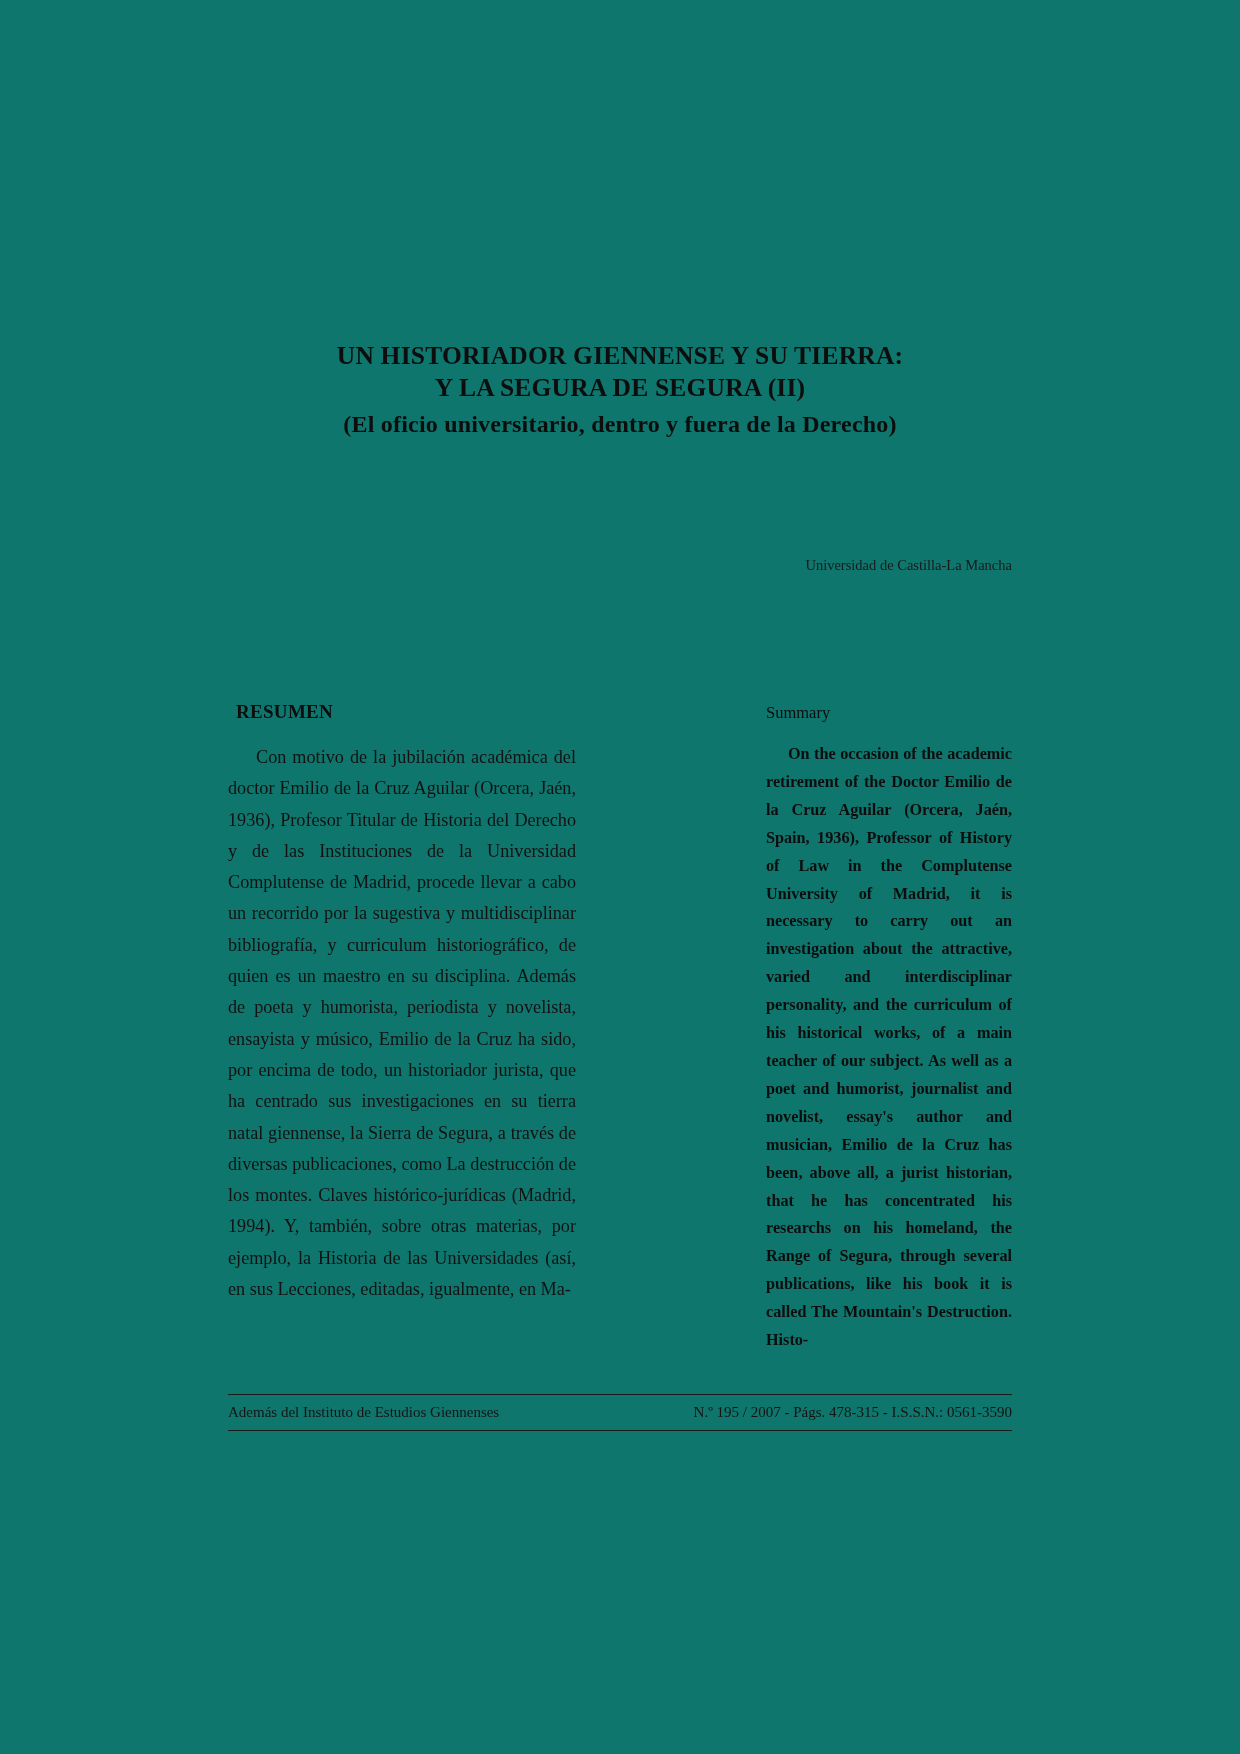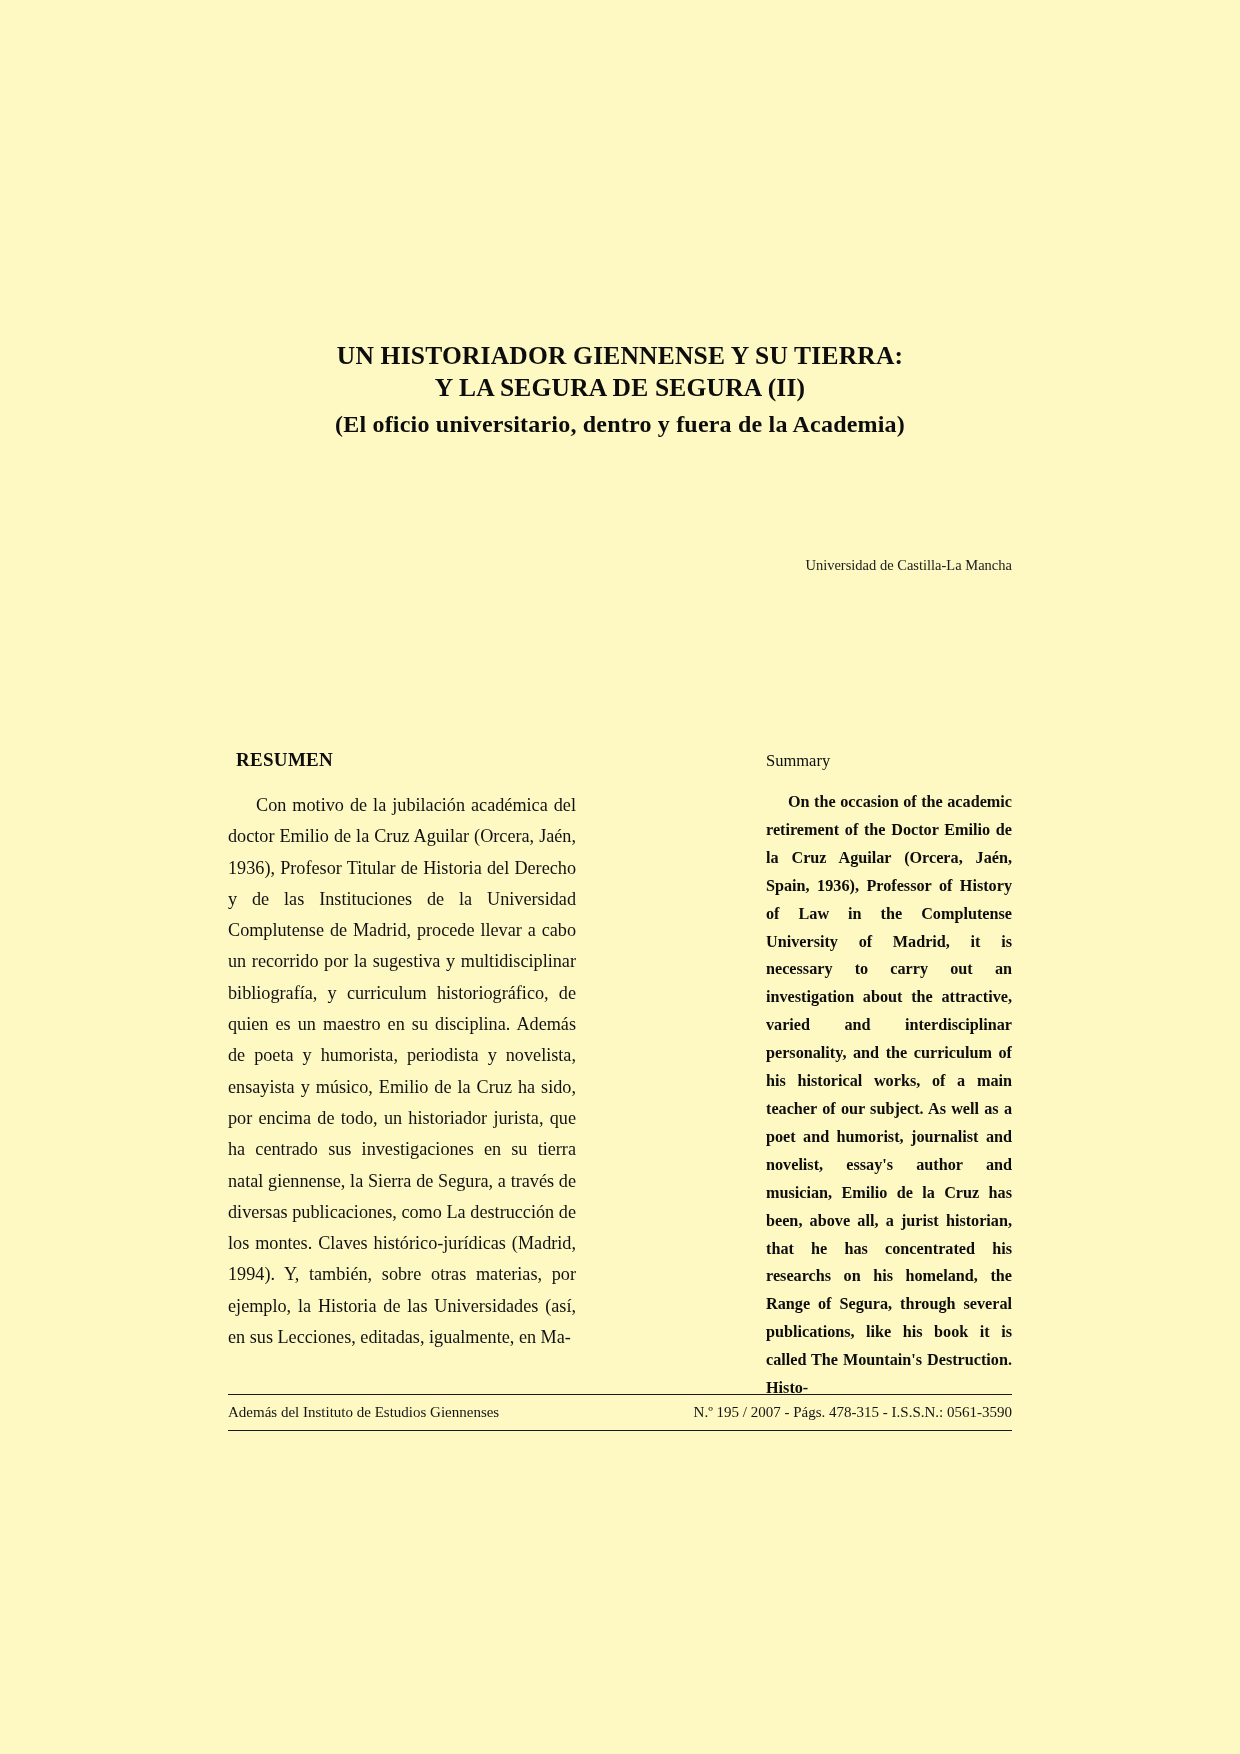--- a/index.html
+++ b/index.html
@@ -17,21 +17,21 @@
     color: #111111;
     overflow: hidden;
   }
 
   .page {
     position: absolute;
     left: 0;
     top: 0;
     width: 1240px;
     height: 1754px;
-    background: #fef9c3;
+    background: #0f766e;
   }
 
   
   .title-block {
     position: absolute;
     left: 228px;
     top: 340px;
     width: 784px;
     text-align: center;
   }
@@ -85,21 +85,20 @@
     top: 700px;
     width: 784px;
     display: flex;
     flex-direction: row;
     justify-content: space-between;
     align-items: flex-start;
   }
 
   .col {
     box-sizing: border-box;
-    margin-top: 48px;
   }
 
   .col-es {
     width: 348px;
   }
 
   .col-en {
     width: 246px;
   }
 
@@ -173,21 +172,21 @@
   }
 </style>
 </head>
 <body>
 
 <div class="page">
 
   <div class="title-block">
     <div class="title-line">UN HISTORIADOR GIENNENSE Y SU TIERRA:</div>
     <div class="title-line">Y LA SEGURA DE SEGURA (II)</div>
-    <div class="title-line subtitle">(El oficio universitario, dentro y fuera de la Academia)</div>
+    <div class="title-line subtitle">(El oficio universitario, dentro y fuera de la Derecho)</div>
   </div>
 
   <div class="byline-block">
     <div class="byline-affiliation">Universidad de Castilla-La Mancha</div>
   </div>
 
   <div class="abstracts">
 
     <div class="col col-es">
       <div class="heading-es">RESUMEN</div>

